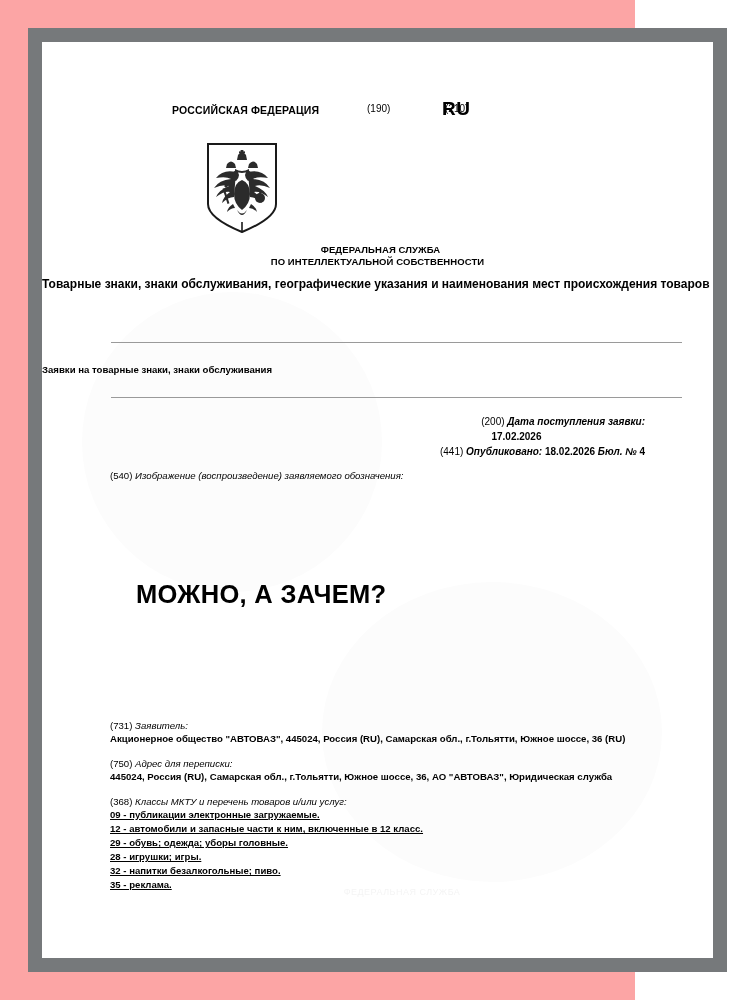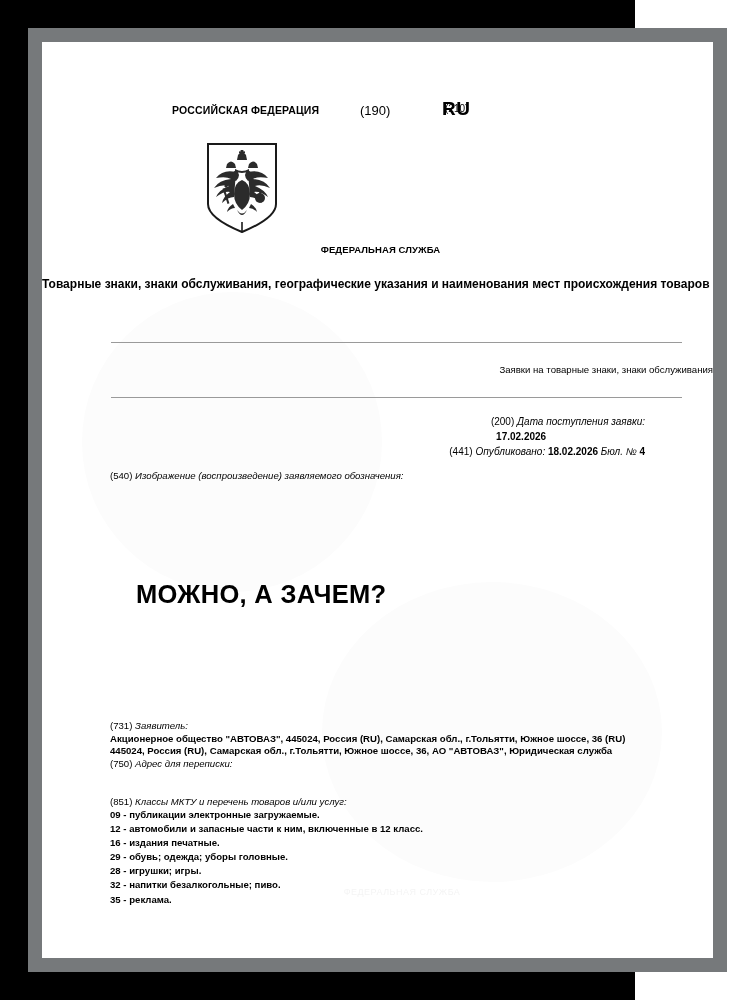--- a/index.html
+++ b/index.html
@@ -13,21 +13,21 @@
     font-family: "Liberation Sans", sans-serif;
     color: #000000;
     overflow: hidden;
   }
 
   
   .viewport {
     position: relative;
     width: 635px;
     height: 1000px;
-    background: #000000;
+    background: #fca5a5;
   }
   .page-frame {
     position: absolute;
     left: 28px;
     top: 28px;
     width: 699px;
     height: 944px;
     background: #76797b;
     box-sizing: border-box;
   }
@@ -80,23 +80,23 @@
     position: absolute;
     left: 130px;
     top: 4px;
     font-size: 10.5px;
     font-weight: bold;
     letter-spacing: .15px;
     white-space: nowrap;
   }
   .inid-190 {
     position: absolute;
-    left: 318px;
+    left: 325px;
     top: 3px;
-    font-size: 13px;
+    font-size: 10px;
   }
   .ru-code {
     position: absolute;
     left: 360px;
     top: -2px;
     font-size: 19px;
     font-weight: bold;
     letter-spacing: .5px;
     margin-left: 40px;
   }
@@ -151,35 +151,35 @@
     background: #9a9a9a;
   }
   .rule-top    { top: 300px; }
   .rule-bottom { top: 355px; }
 
   .section-title {
     position: absolute;
     left: 0;
     top: 322px;
     width: 100%;
-    text-align: right;
+    text-align: left;
     font-size: 9.6px;
-    font-weight: normal;
+    font-weight: bold;
   }
 
   
   .dates {
     position: absolute;
     right: 68px;
     top: 372px;
     text-align: right;
     font-size: 10px;
     line-height: 15px;
   }
-  .dates .it { font-style: italic; }
+  .dates .it { font-style: italic; font-weight: bold; }
   .dates .bd { font-weight: bold; }
   .date-line-2 { font-weight: bold; padding-right: 52px; text-align: center; }
 
   
   .body-line {
     position: absolute;
     left: 68px;
     font-size: 9.6px;
     white-space: nowrap;
   }
@@ -208,30 +208,31 @@
     font-size: 25.5px;
     font-weight: bold;
     letter-spacing: .3px;
     white-space: nowrap;
   }
 
   
   .blk-731     { top: 678px; }
   .blk-731-val { top: 691px; }
   .blk-750     { top: 716px; }
-  .blk-750-val { top: 703px; text-align: center; }
+  .blk-750-val { top: 729px; text-align: center; }
   .blk-511     { top: 754px; }
 
   .class-list {
     position: absolute;
     left: 68px;
     top: 766px;
     font-size: 9.6px;
     font-weight: bold;
     line-height: 14.1px;
+    text-decoration: underline;
   }
   .class-list div { white-space: nowrap; }
 </style>
 </head>
 <body>
 
 <div class="viewport">
   <div class="page-frame">
     <div class="page-sheet">
 
@@ -286,20 +287,21 @@
 
               <path d="M31 68 q5 7 10 0 q-5 10 -10 0 z"></path>
             </g>
 
             <path d="M36 80 L36 90" stroke="#1a1a1a" stroke-width="1.6" fill="none"></path>
           </svg>
         </div>
 
         <div class="agency">
           <div class="agency-pad">ФЕДЕРАЛЬНАЯ СЛУЖБА</div>
+          <div>ПО ИНТЕЛЛЕКТУАЛЬНОЙ СОБСТВЕННОСТИ</div>
         </div>
 
         <div class="category">Товарные знаки, знаки обслуживания, географические указания и наименования мест происхождения товаров</div>
 
         <div class="rule rule-top"></div>
         <div class="section-title">Заявки на товарные знаки, знаки обслуживания</div>
         <div class="rule rule-bottom"></div>
 
         <div class="dates">
           <div>
@@ -331,27 +333,26 @@
         </div>
         <div class="body-line blk-731-val value-bold">Акционерное общество "АВТОВАЗ", 445024, Россия (RU), Самарская обл., г.Тольятти, Южное шоссе, 36 (RU)</div>
 
         <div class="body-line blk-750">
           <span>(750)</span>
           <span class="label-it">Адрес для переписки:</span>
         </div>
         <div class="body-line blk-750-val value-bold">445024, Россия (RU), Самарская обл., г.Тольятти, Южное шоссе, 36, АО "АВТОВАЗ", Юридическая служба</div>
 
         <div class="body-line blk-511">
-          <span>(851)</span>
+          <span>(368)</span>
           <span class="label-it">Классы МКТУ и перечень товаров и/или услуг:</span>
         </div>
         <div class="class-list">
             <div>09 - публикации электронные загружаемые.</div>
             <div>12 - автомобили и запасные части к ним, включенные в 12 класс.</div>
-            <div>16 - издания печатные.</div>
             <div>29 - обувь; одежда; уборы головные.</div>
             <div>28 - игрушки; игры.</div>
             <div>32 - напитки безалкогольные; пиво.</div>
             <div>35 - реклама.</div>
           </div>
 
       </div>
     </div>
   </div>
 </div>

